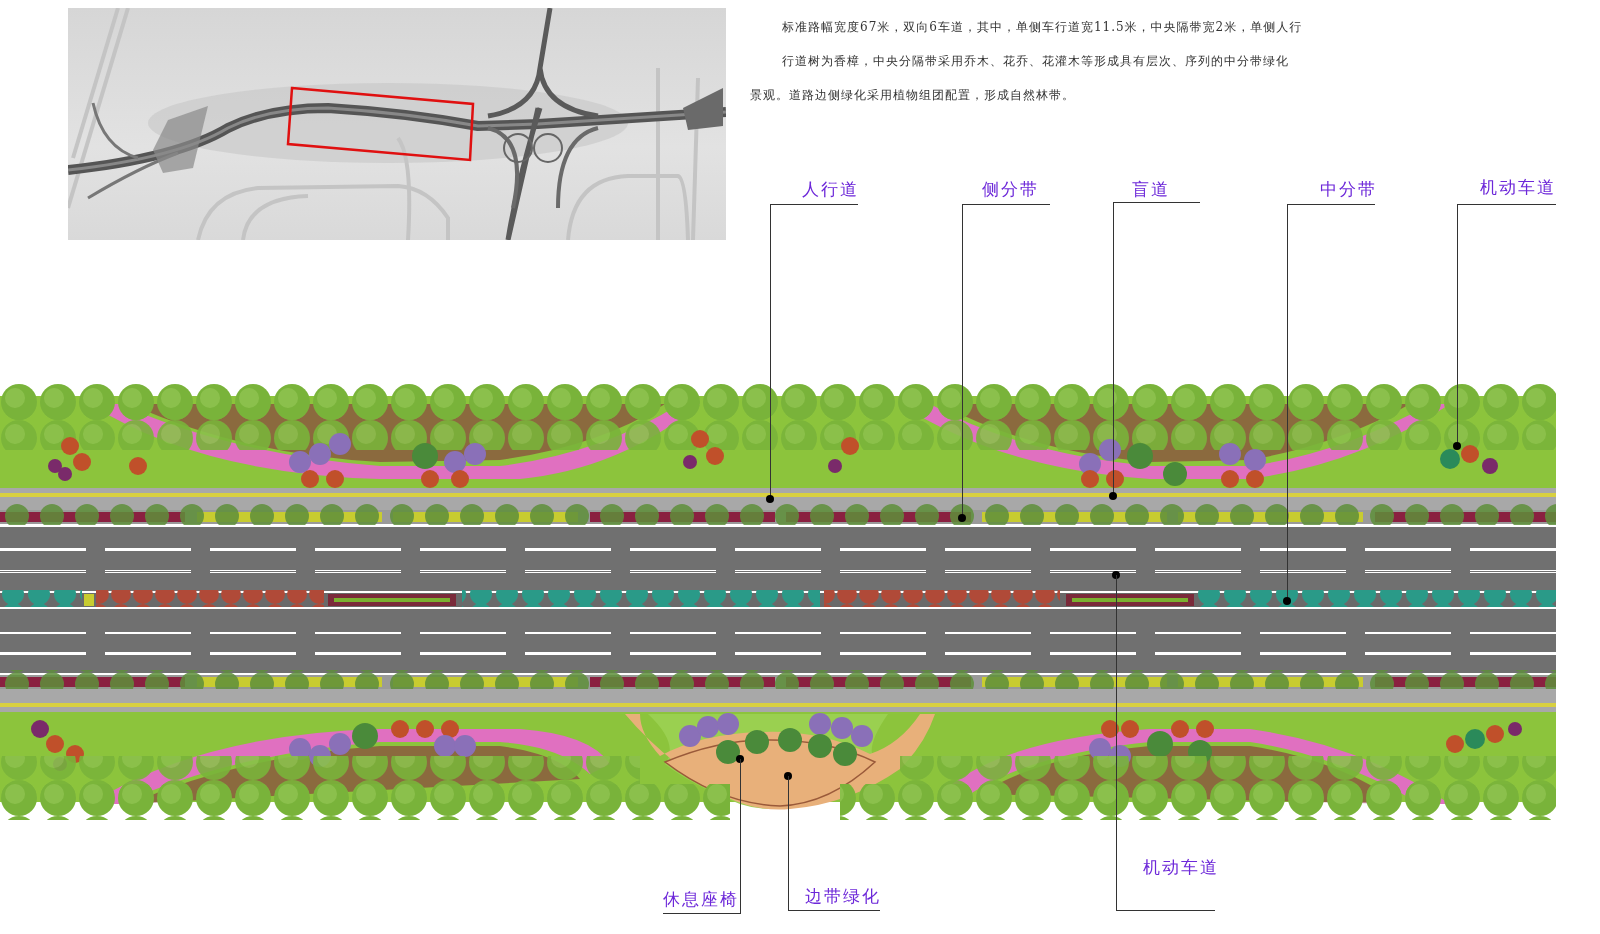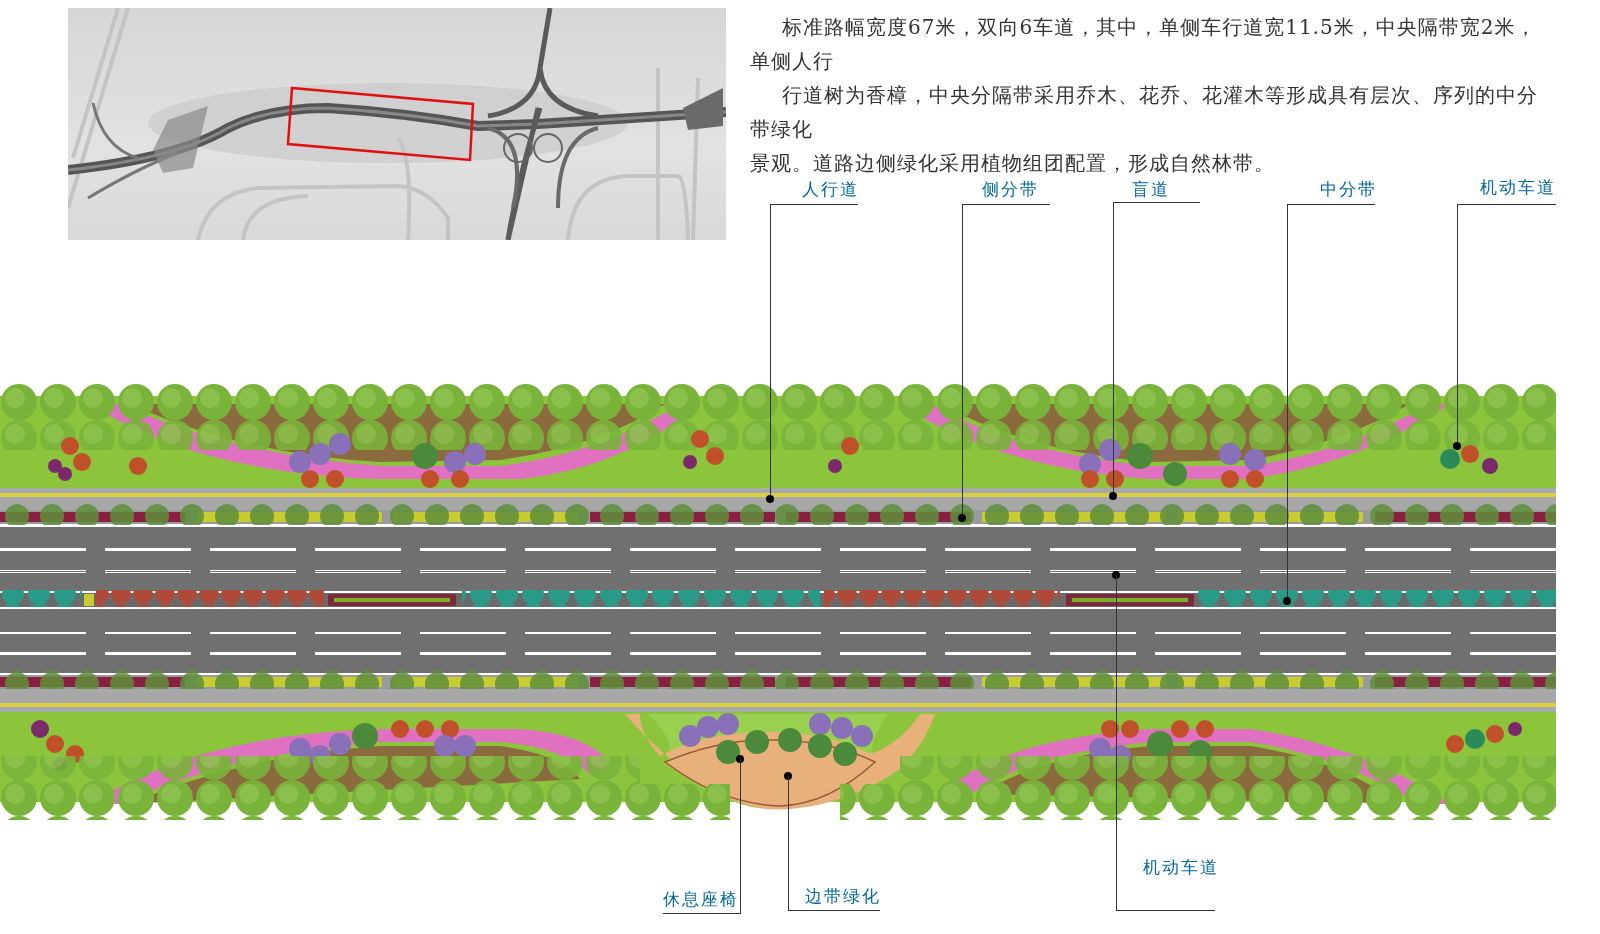--- a/index.html
+++ b/index.html
@@ -1,22 +1,22 @@
 <!DOCTYPE html>
 <html><head>
 <meta charset="utf-8">
 <style>
   html,body{margin:0;padding:0;background:#fff;}
   body{width:1600px;height:934px;position:relative;overflow:hidden;font-family:"DejaVu Serif","Liberation Serif",serif;}
   .abs{position:absolute;}
   #inset{left:68px;top:8px;width:658px;height:232px;background:linear-gradient(180deg,#d6d6d6,#e2e2e2 60%,#d9d9d9);overflow:hidden;}
-  #desc{left:750px;top:10px;width:800px;color:#333;font-size:20px;line-height:34px;letter-spacing:1px;}
+  #desc{left:750px;top:10px;width:800px;color:#333;font-size:12px;line-height:34px;letter-spacing:1px;}
   #desc p{margin:0;text-indent:32px;}
   #desc p.cont{text-indent:0;}
-  .label{position:absolute;font-size:17px;color:#0369a1;letter-spacing:2px;white-space:nowrap;}
+  .label{position:absolute;font-size:17px;color:#6d28d9;letter-spacing:2px;white-space:nowrap;}
   #plan{left:0;top:384px;width:1556px;height:440px;}
   .leader{position:absolute;background:#333;}
   .dot{position:absolute;width:8px;height:8px;border-radius:50%;background:#000;margin:-4px 0 0 -4px;}
 </style>
 </head>
 <body>
 
 <div id="inset" class="abs">
   <svg width="658" height="232" viewBox="0 0 658 232">
 

